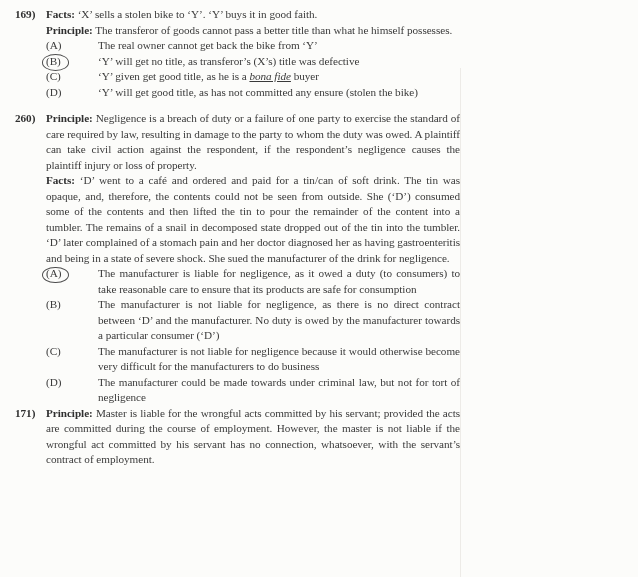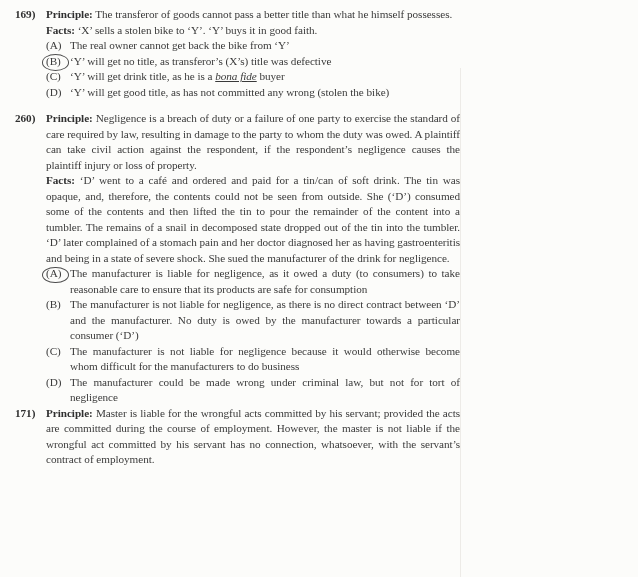--- a/index.html
+++ b/index.html
@@ -27,81 +27,81 @@
   .qnum{
     position:absolute;left:0;top:0;
     font-weight:700;color:#303030;
   }
   .para{margin:0;text-align:justify;}
   .para b,.qnum{color:#303030;}
   .stem{margin:6px 0 0 0;text-align:justify;}
   .options{margin:0;}
   .option{display:flex;align-items:flex-start;}
   .olabel{flex:0 0 24px;position:relative;white-space:nowrap;}
-  .otext{flex:1;text-align:justify;}
+  .otext{flex:1;text-align:justify;margin-left:28px;}
   .answer-circle{
     position:absolute;left:-4.5px;top:0.5px;
     width:25px;height:14.5px;
     border:1.4px solid #4d4d4d;
     border-radius:50%;
     pointer-events:none;
   }
   i{font-style:italic;text-decoration:underline;}
 </style>
 </head>
 <body>
 
 <div class="page">
   <div class="fold-line"></div>
   <div class="content">
 
     <div class="question q169">
       <span class="qnum">169)</span>
+      <p class="para"><b>Facts:</b> <span>‘X’ sells a stolen bike to ‘Y’. ‘Y’ buys it in good faith.</span></p>
       <p class="para"><b>Principle:</b> <span>The transferor of goods cannot pass a better title than what he himself possesses.</span></p>
-      <p class="para"><b>Facts:</b> <span>‘X’ sells a stolen bike to ‘Y’. ‘Y’ buys it in good faith.</span></p>
       <div class="options">
         <div class="option">
           <span class="olabel"><span>(A)</span></span>
           <span class="otext">The real owner cannot get back the bike from ‘Y’</span>
         </div>
         <div class="option">
           <span class="olabel"><span class="answer-circle"></span><span>(B)</span></span>
           <span class="otext">‘Y’ will get no title, as transferor’s (X’s) title was defective</span>
         </div>
         <div class="option">
           <span class="olabel"><span>(C)</span></span>
-          <span class="otext"><span>‘Y’ will get drink title, as he is a</span> <i>bona fide</i> <span>buyer</span></span>
+          <span class="otext"><span>‘Y’ given get good title, as he is a</span> <i>bona fide</i> <span>buyer</span></span>
         </div>
         <div class="option">
           <span class="olabel"><span>(D)</span></span>
-          <span class="otext">‘Y’ will get good title, as has not committed any wrong (stolen the bike)</span>
+          <span class="otext">‘Y’ will get good title, as has not committed any ensure (stolen the bike)</span>
         </div>
       </div>
     </div>
 
     <div class="question q170">
       <span class="qnum">260)</span>
       <p class="para"><b>Principle:</b> <span>Negligence is a breach of duty or a failure of one party to exercise the standard of care required by law, resulting in damage to the party to whom the duty was owed. A plaintiff can take civil action against the respondent, if the respondent’s negligence causes the plaintiff injury or loss of property.</span></p>
       <p class="para"><b>Facts:</b> <span>‘D’ went to a café and ordered and paid for a tin/can of soft drink. The tin was opaque, and, therefore, the contents could not be seen from outside. She (‘D’) consumed some of the contents and then lifted the tin to pour the remainder of the content into a tumbler. The remains of a snail in decomposed state dropped out of the tin into the tumbler. ‘D’ later complained of a stomach pain and her doctor diagnosed her as having gastroenteritis and being in a state of severe shock. She sued the manufacturer of the drink for negligence.</span></p>
       <div class="options">
         <div class="option">
           <span class="olabel"><span class="answer-circle"></span><span>(A)</span></span>
           <span class="otext">The manufacturer is liable for negligence, as it owed a duty (to consumers) to take reasonable care to ensure that its products are safe for consumption</span>
         </div>
         <div class="option">
           <span class="olabel"><span>(B)</span></span>
           <span class="otext">The manufacturer is not liable for negligence, as there is no direct contract between ‘D’ and the manufacturer. No duty is owed by the manufacturer towards a particular consumer (‘D’)</span>
         </div>
         <div class="option">
           <span class="olabel"><span>(C)</span></span>
-          <span class="otext">The manufacturer is not liable for negligence because it would otherwise become whom difficult for the manufacturers to do business</span>
+          <span class="otext">The manufacturer is not liable for negligence because it would otherwise become very difficult for the manufacturers to do business</span>
         </div>
         <div class="option">
           <span class="olabel"><span>(D)</span></span>
-          <span class="otext">The manufacturer could be made wrong under criminal law, but not for tort of negligence</span>
+          <span class="otext">The manufacturer could be made towards under criminal law, but not for tort of negligence</span>
         </div>
       </div>
     </div>
 
     <div class="question q171">
       <span class="qnum">171)</span>
       <p class="para"><b>Principle:</b> <span>Master is liable for the wrongful acts committed by his servant; provided the acts are committed during the course of employment. However, the master is not liable if the wrongful act committed by his servant has no connection, whatsoever, with the servant’s contract of employment.</span></p>
     </div>
 
   </div>

